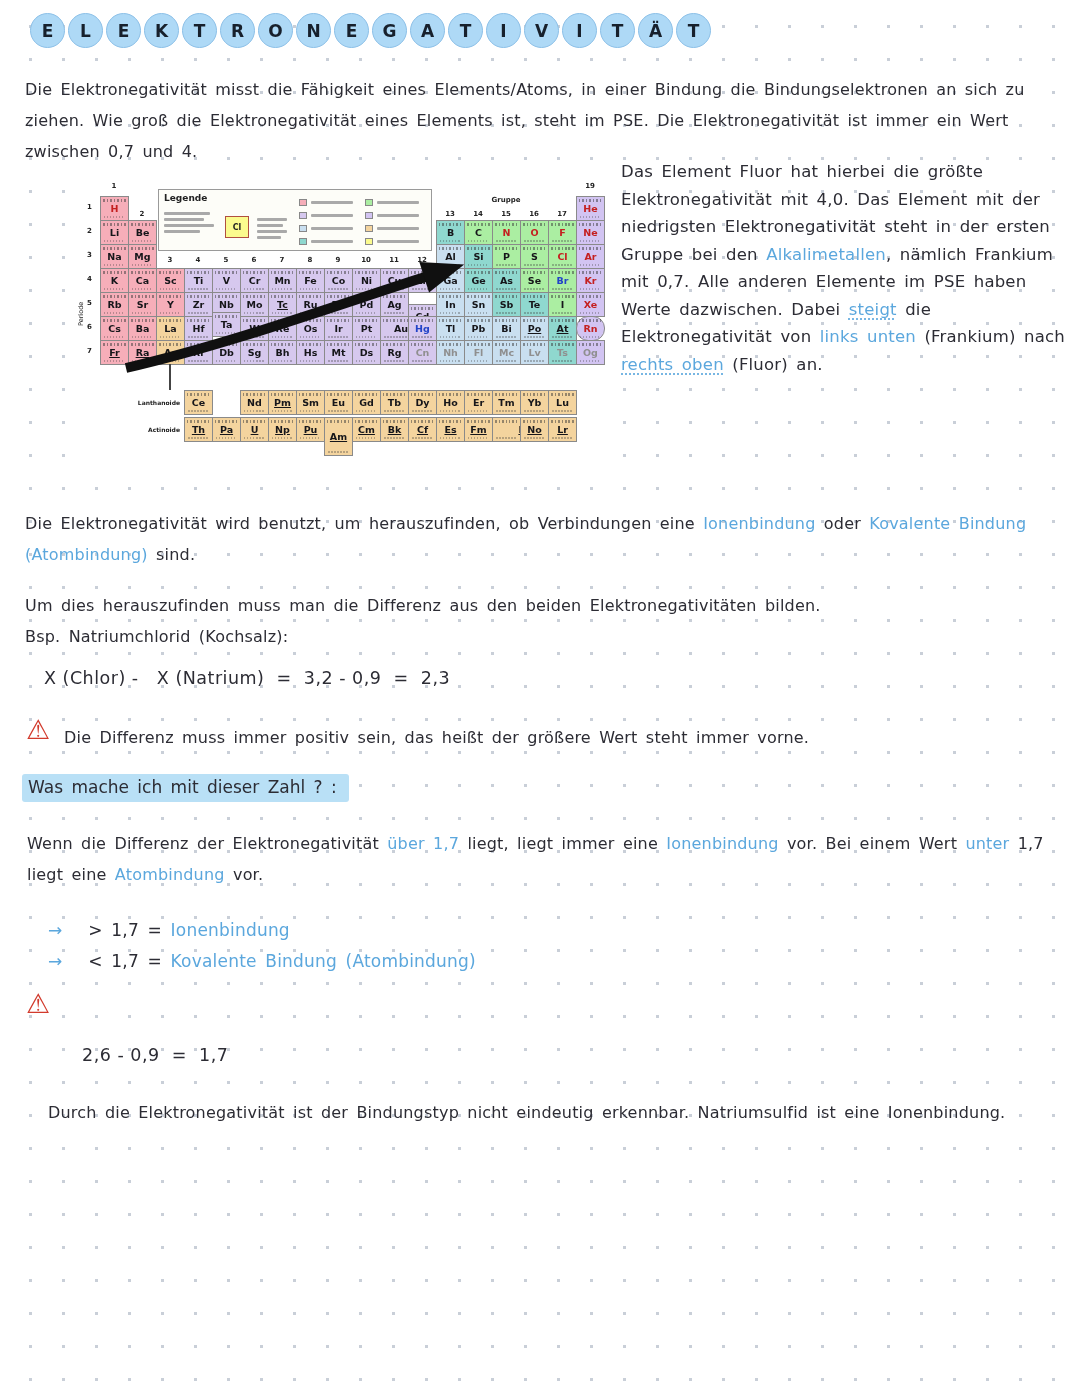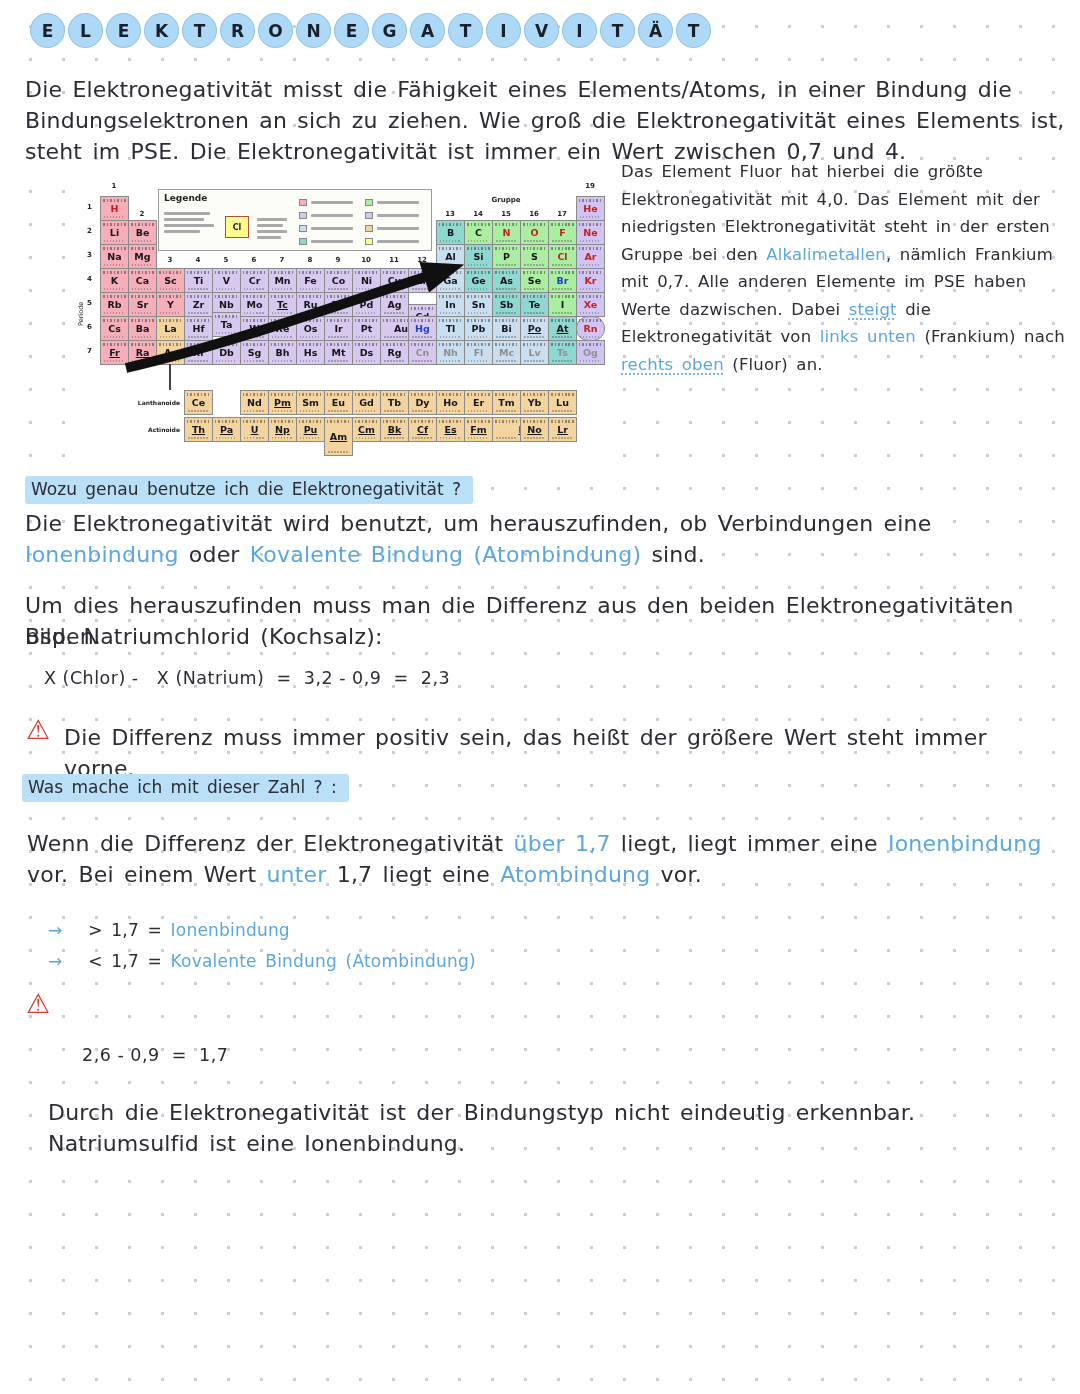--- a/index.html
+++ b/index.html
@@ -23,21 +23,21 @@
   .title-row { display:flex; gap:3px; }
   .tletter {
     width:35px; height:35px; border-radius:50%;
     background:var(--circ,#aed9f6);
     border:1.5px solid var(--circedge,#8cc0e8);
     display:flex; align-items:center; justify-content:center;
     font-weight:bold; font-size:17px; color:#17202c;
   }
 
   
-  .para { font-size:22px; line-height:31px; word-spacing:3px; letter-spacing:.2px; color:var(--ink,#2c2c34); }
+  .para { font-size:16px; line-height:31px; word-spacing:3px; letter-spacing:.2px; color:var(--ink,#2c2c34); }
   .side { font-size:16.5px; line-height:27.5px; }
   .c-blue { color:var(--blue,#5ba7dd); }
   .u-dot { text-decoration:underline dotted; text-underline-offset:4px; }
   .hl {
     background:var(--hl,#b9e0f6);
     padding:3px 12px 5px 6px; border-radius:3px;
     font-size:17px; word-spacing:3px; color:var(--ink,#2c2c34);
   }
   .formula { font-size:17.5px; letter-spacing:.5px; white-space:pre-wrap; color:var(--ink,#2c2c34); }
   .bullets { white-space:pre-wrap; font-size:17px; }
@@ -526,23 +526,20 @@
         <marker id="ah" markerUnits="userSpaceOnUse" markerWidth="46" markerHeight="40" refX="6" refY="20" orient="auto">
           <path d="M2,4 L44,20 L2,36 Z" fill="#101010"></path>
         </marker>
       </defs>
       <path d="M46,192 C150,168 260,128 348,100" stroke="#101010" stroke-width="10" fill="none" marker-end="url(#ah)"></path>
     </svg>
   </div>
 
   <div class="abs para side" style="left:621px;top:158px;width:452px"><span class="">Das Element Fluor hat hierbei die größte Elektronegativität mit 4,0. Das Element mit der niedrigsten Elektronegativität steht in der ersten Gruppe bei den </span><span class="c-blue">Alkalimetallen</span><span class="">, nämlich Frankium mit 0,7. Alle anderen Elemente im PSE haben Werte dazwischen. Dabei </span><span class="c-blue u-dot">steigt</span><span class=""> die Elektronegativität von </span><span class="c-blue">links unten</span><span class=""> (Frankium) nach </span><span class="c-blue u-dot">rechts oben</span><span class=""> (Fluor) an.</span></div>
 
-  <div class="abs" style="left:25px;top:479px">
-    <span class="hl">Wozu genau benutze ich die Elektronegativität ?</span>
-  </div>
 
   <div class="abs para" style="left:25px;top:508px;width:1010px"><span class="">Die Elektronegativität wird benutzt, um herauszufinden, ob Verbindungen eine </span><span class="c-blue">Ionenbindung</span><span class=""> oder </span><span class="c-blue">Kovalente Bindung (Atombindung)</span><span class=""> sind.</span></div>
 
   <div class="abs para" style="left:25px;top:590px;width:1020px"><span class="">Um dies herauszufinden muss man die Differenz aus den beiden Elektronegativitäten bilden.</span></div>
   <div class="abs para" style="left:25px;top:621px;width:1020px"><span class="">Bsp. Natriumchlorid (Kochsalz):</span></div>
 
   <div class="abs formula" style="left:44px;top:668px">X (Chlor) -   X (Natrium)  =  3,2 - 0,9  =  2,3</div>
 
   <div class="abs warn-ic" style="left:26px;top:716px">⚠</div>
   <div class="abs para" style="left:64px;top:722px;width:980px">Die Differenz muss immer positiv sein, das heißt der größere Wert steht immer vorne.</div>

